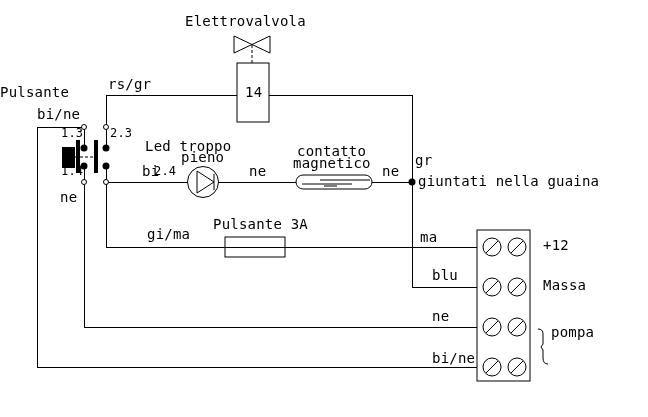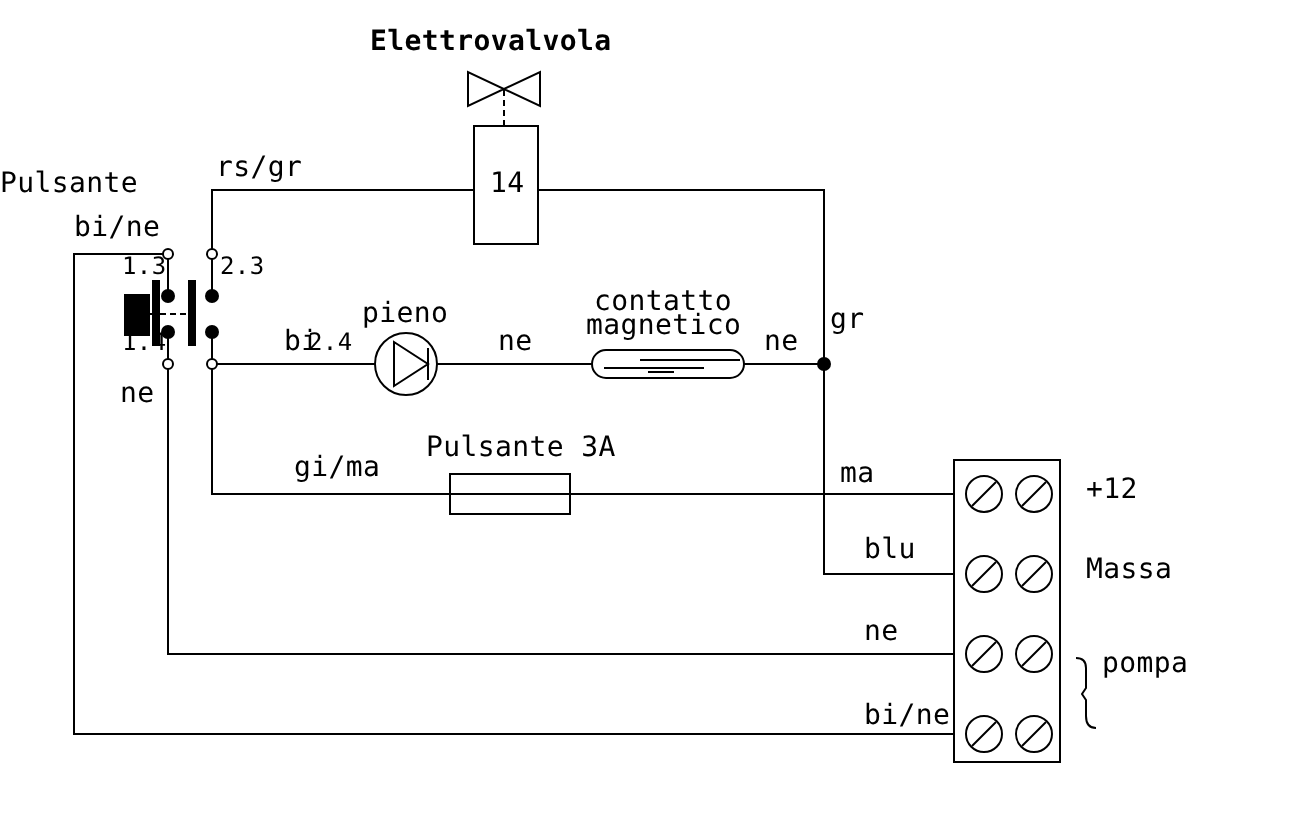--- a/index.html
+++ b/index.html
@@ -101,41 +101,43 @@
         <path class="sym" d="M486,253 L498,241 M511,253 L523,241
                              M486,293 L498,281 M511,293 L523,281
                              M486,333 L498,321 M511,333 L523,321
                              M486,373 L498,361 M511,373 L523,361"></path>
       </g>
     </g>
 
     <path class="sym" d="M538,329 Q543,329 543,334 L543,344 L541,347 L543,350 L543,358 Q543,364 548,364"></path>
   </svg>
 
-  <div class="lbl" style="left:185px;top:14px;font-weight:bold;">Elettrovalvola</div>
+  <div class="lbl" style="left:185px;top:14px;">Elettrovalvola</div>
   <div class="lbl" style="left:245px;top:85px;">14</div>
   <div class="lbl" style="left:108px;top:77px;">rs/gr</div>
 
   <div class="lbl" style="left:0;top:85px;">Pulsante</div>
   <div class="lbl" style="left:37px;top:107px;">bi/ne</div>
   <div class="lbl lbl-sm" style="left:61px;top:127px;">1.3</div>
   <div class="lbl lbl-sm" style="left:110px;top:127px;">2.3</div>
   <div class="lbl lbl-sm" style="left:61px;top:165px;">1.4</div>
   <div class="lbl lbl-sm" style="left:110px;top:165px;margin-left:44px;">2.4</div>
   <div class="lbl" style="left:60px;top:190px;">ne</div>
 
+  <div class="lbl" style="left:145px;top:139px;">Led troppo</div>
   <div class="lbl" style="left:181px;top:150px;">pieno</div>
   <div class="lbl" style="left:142px;top:164px;">bi</div>
   <div class="lbl" style="left:249px;top:164px;">ne</div>
 
   <div class="lbl" style="left:297px;top:144px;">contatto</div>
   <div class="lbl" style="left:293px;top:156px;">magnetico</div>
   <div class="lbl" style="left:382px;top:164px;">ne</div>
 
   <div class="lbl" style="left:415px;top:153px;">gr</div>
+  <div class="lbl" style="left:418px;top:174px;">giuntati nella guaina</div>
 
   <div class="lbl" style="left:147px;top:227px;">gi/ma</div>
   <div class="lbl" style="left:213px;top:217px;">Pulsante 3A</div>
 
   <div class="lbl" style="left:420px;top:230px;text-align:center;">ma</div>
   <div class="lbl" style="left:432px;top:268px;">blu</div>
   <div class="lbl" style="left:432px;top:309px;">ne</div>
   <div class="lbl" style="left:432px;top:351px;">bi/ne</div>
 
   <div class="lbl" style="left:543px;top:238px;">+12</div>

